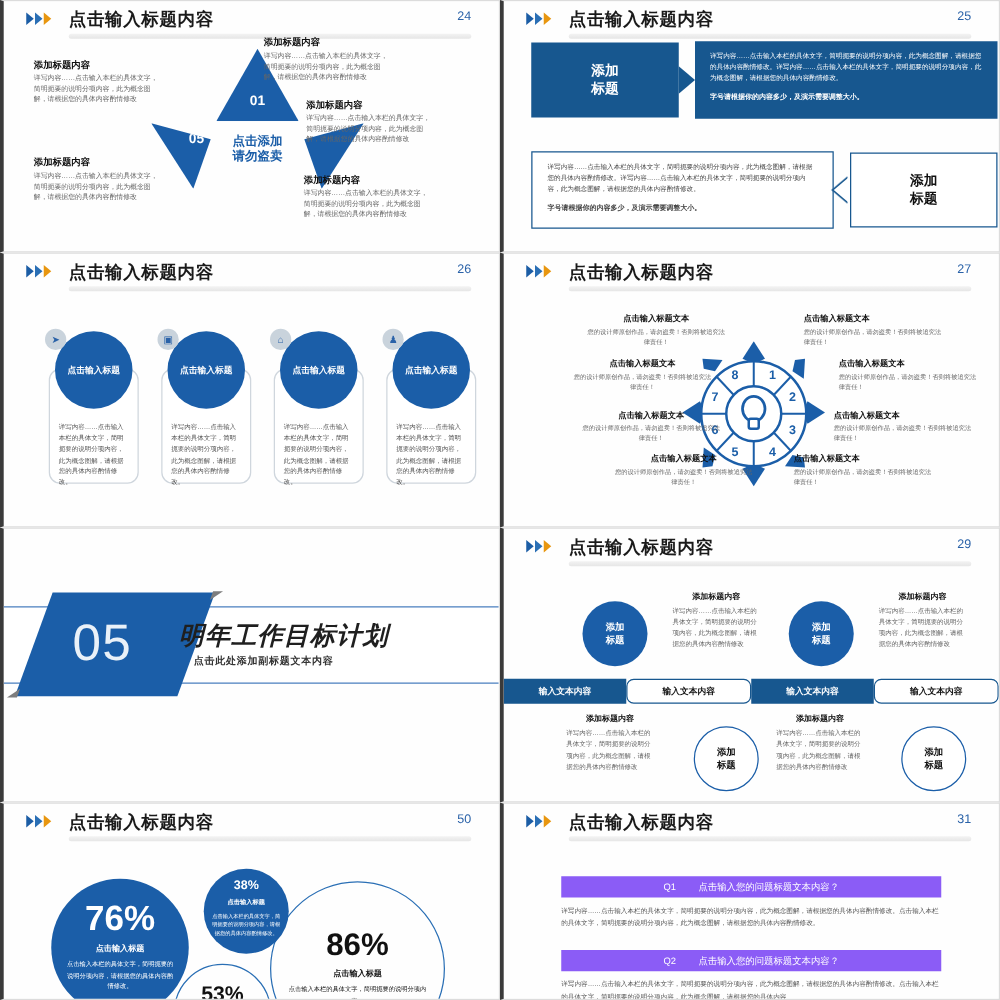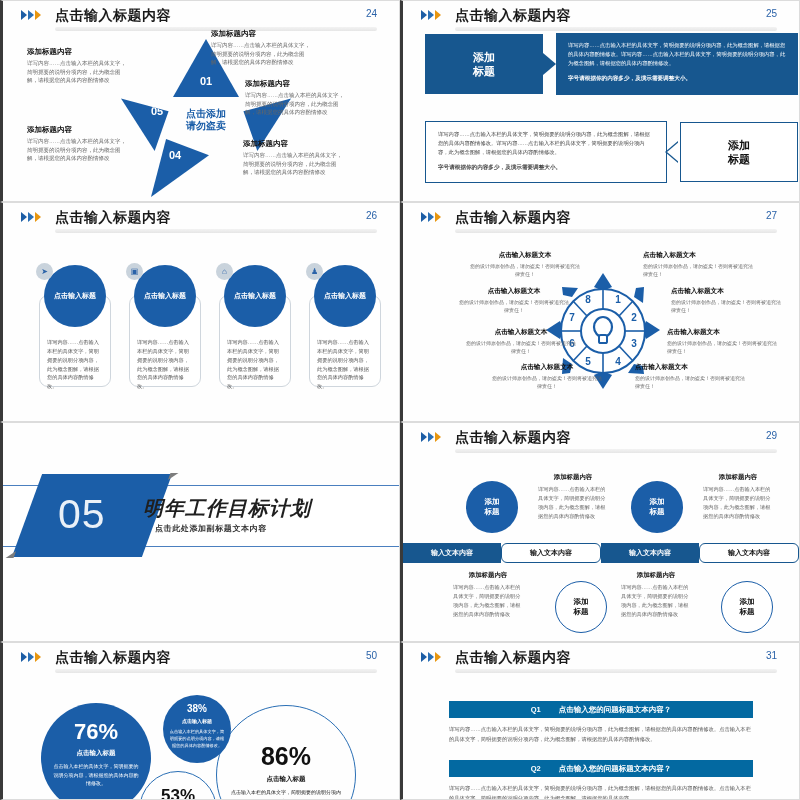--- a/index.html
+++ b/index.html
@@ -128,23 +128,23 @@
   
   .pb { position:absolute; border-radius:50%; display:flex; flex-direction:column;
         align-items:center; padding-top:10px; }
   .pb.solid { background:#1b5ea8; color:#fff; }
   .pb.hollow{ border:1.3px solid #2a6fb5; color:#111; background:transparent; }
   .pb .num { font-weight:bold; }
   .pb .sub { font-size:6.5px; font-weight:bold; margin-top:4px; }
   .pb .desc{ font-size:5px; line-height:1.7; text-align:center; margin-top:4px; padding:0 12px; }
 
   
-  .qa-bar { position:absolute; left:46px; right:46px; height:17px; background:#0369a1;
+  .qa-bar { position:absolute; left:46px; right:46px; height:17px; background:#8b5cf6;
             display:flex; align-items:center; justify-content:center; gap:18px;
-            color:#fff; font-size:7.5px; font-weight:bold; }
+            color:#fff; font-size:7.5px; font-weight:normal; }
   .qa-p { position:absolute; left:46px; right:46px; font-size:5.3px; color:#555; line-height:1.85; }
 </style>
 </head>
 <body>
 
 <div class="grid">
 
   <div class="slide">
     <div class="slide-inner">
       <div class="hdr">
@@ -157,23 +157,20 @@
         <div class="hdr-num">24</div>
         <div class="hdr-rule"></div>
       </div>
 
       <div class="star-wrap">
         <div class="star-pt pt-top">
             <span style="margin-top:26px">01</span>
           </div>
         <div class="star-pt pt-right">
             <span style="position:absolute;left:10px;top:4px">02</span>
-          </div>
-        <div class="star-pt pt-bl">
-            <span style="position:absolute;left:18px;top:10px">04</span>
           </div>
         <div class="star-pt pt-left">
             <span style="position:absolute;left:30px;top:18px">05</span>
           </div>
         <div class="star-core">
           <span>点击添加</span>
           <span>请勿盗卖</span>
         </div>
       </div>
 
@@ -458,21 +455,21 @@
         <div class="hdr-rule"></div>
       </div>
 
       <div class="pb hollow" style="left:213px;top:62px;width:140px;height:140px;padding-top:36px">
         <span class="num" style="font-size:25px">86%</span>
         <span class="sub">点击输入标题</span>
         <span class="desc">点击输入本栏的具体文字，简明扼要的说明分项内容。</span>
       </div>
 
       <div class="pb solid" style="left:38px;top:60px;width:110px;height:110px;padding-top:16px">
-        <span class="num" style="font-size:22px">76%</span>
+        <span class="num" style="font-size:28px">76%</span>
         <span class="sub">点击输入标题</span>
         <span class="desc">点击输入本栏的具体文字，简明扼要的说明分项内容，请根据您的具体内容酌情修改。</span>
       </div>
 
       <div class="pb solid" style="left:160px;top:52px;width:68px;height:68px;padding-top:8px">
         <span class="num" style="font-size:10px">38%</span>
         <span class="sub" style="font-size:5px">点击输入标题</span>
         <span class="desc" style="font-size:4.2px;padding:0 6px">点击输入本栏的具体文字，简明扼要的说明分项内容，请根据您的具体内容酌情修改。</span>
       </div>
 

